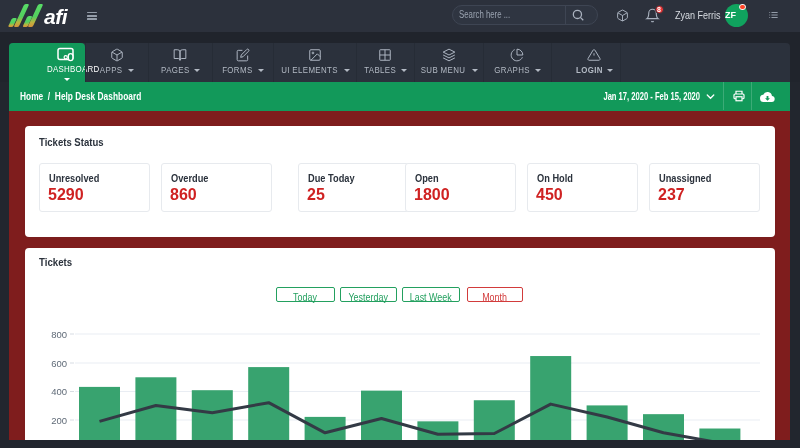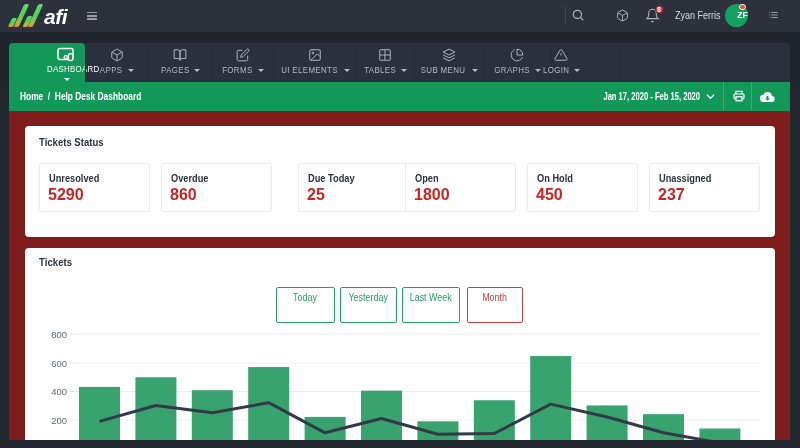--- a/index.html
+++ b/index.html
@@ -15,21 +15,21 @@
 .condL { display:inline-block; transform:scaleX(0.85); transform-origin:left center; white-space:nowrap; }
 .condC { display:inline-block; transform:scaleX(0.85); transform-origin:center center; white-space:nowrap; }
 .condR { display:inline-block; transform:scaleX(0.85); transform-origin:right center; white-space:nowrap; }
 #logotext { left:44px; top:5px; font-style:italic; font-weight:bold; font-size:21px; color:#fff; letter-spacing:-0.5px; }
 #hamburger { left:86.5px; top:11.5px; }
 #hamburger div { width:10.5px; height:1.8px; background:#959da9; margin-bottom:1.6px; border-radius:0.5px; }
 #search { left:452px; top:5px; width:146px; height:20px; border:1px solid #3e4553; border-radius:10px; background:#2f3541; color:#9aa3b0; font-size:10px; line-height:18px; padding-left:6px; }
 #searchsep { left:565px; top:6px; width:1px; height:18px; background:#3e4553; }
 .ticon { color:#aab2bf; }
 #username { top:9px; left:634px; width:87px; text-align:right; white-space:nowrap; color:#d9dde3; font-size:11px; }
-#avatar { left:725px; top:4px; width:23px; height:23px; font-family:"Liberation Sans",sans-serif; border-radius:50%; background:#10a25e; color:#fff; font-size:9px; font-weight:bold; text-align:right; line-height:23px; }
+#avatar { left:725px; top:4px; width:23px; height:23px; font-family:"Liberation Sans",sans-serif; border-radius:50%; background:#10a25e; color:#fff; font-size:9px; font-weight:bold; text-align:left; line-height:23px; }
 #avdot { left:739px; top:3.5px; width:6.5px; height:6.5px; border-radius:50%; background:#ff4526; border:1.4px solid #f4f5f7; }
 #badge { left:654.5px; top:4.5px; width:9px; height:9px; border-radius:50%; background:#e93535; border:1.3px solid #2c313c; color:#fff; font-size:7px; font-weight:bold; text-align:center; line-height:8.6px; }
 
 
 #nav { left:0; top:32px; width:800px; height:50px; background:#20242c; }
 #navpanel { position:absolute; left:9px; top:11px; width:781px; height:39px; background:#2b313c; border-radius:4px 4px 0 0; }
 .navsep { position:absolute; top:11px; width:1px; height:39px; background:#262c36; }
 .navitem { position:absolute; top:11px; height:39px; text-align:center; color:#b3bac4; font-size:8.5px; white-space:nowrap; letter-spacing:0.3px; }
 .nlabel span.txt { display:inline-block; transform:scaleX(0.93); transform-origin:center center; }
 .navitem .nicon { margin-top:5px; height:14px; }
@@ -51,40 +51,41 @@
 
 #content { left:9px; top:110.5px; width:781px; height:329.5px; background:#7f1d1d; overflow:hidden; }
 .card { position:absolute; left:16px; width:750px; background:#fff; border-radius:4px; box-shadow:0 1px 2px rgba(40,50,60,0.08); }
 #card1 { top:15.5px; height:111px; }
 #card2 { top:137.5px; height:210px; }
 .cardtitle { position:absolute; left:14px; font-size:11.5px; font-weight:bold; color:#2b323c; }
 .sbox { position:absolute; top:37px; height:49px; border:1px solid #e7eaee; border-radius:3px; background:#fff; }
 .sbox .slabel { position:absolute; left:9px; top:8px; font-size:11px; color:#2b323c; font-weight:bold; }
 .sbox .slabel .condL { transform:scaleX(0.84); }
 .sbox .snum { position:absolute; left:8px; top:22px; font-size:16px; font-weight:bold; color:#cf2222; }
-.fbtn { position:absolute; top:39px; height:36px; border:1px solid #23a05f; border-radius:2px; color:#23a05f; font-size:10.5px; text-align:center; line-height:18px; }
+.fbtn { position:absolute; top:39px; height:15px; border:1px solid #23a05f; border-radius:2px; color:#23a05f; font-size:10.5px; text-align:center; line-height:18px; }
 .fbtn.red { border-color:#d23b3b; color:#d23b3b; }
 </style>
 </head>
 <body>
 <div id="app">
 
   <div id="topbar" class="abs">
     <div id="logo" class="abs">
       <div class="lbar" style="left:3px;  top:16px; height:9px;"></div>
       <div class="lbar" style="left:12px; top:2px;  height:23px;"></div>
       <div class="lbar" style="left:18px; top:14px; height:11px;"></div>
       <div class="lbar" style="left:26px; top:2px;  height:23px;"></div>
     </div>
     <div id="logotext" class="abs">afi</div>
     <div id="hamburger" class="abs">
         <div></div>
         <div></div>
         <div></div>
       </div>
+    <div id="search" class="abs"><span class="condL" style="transform:scaleX(0.78)">Search here ...</span></div>
     <div id="searchsep" class="abs"></div>
     <svg class="abs ticon" style="left:571px;top:8px" width="14" height="14" viewBox="0 0 24 24" fill="none" stroke="currentColor" stroke-width="2.2">
         <circle cx="11" cy="11" r="7"></circle>
         <line x1="16.5" y1="16.5" x2="21" y2="21"></line>
       </svg>
     <svg class="abs ticon" style="left:616px;top:8.5px" width="13" height="13" viewBox="0 0 24 24" fill="none" stroke="currentColor" stroke-width="1.8">
         <path d="M21 16V8a2 2 0 0 0-1-1.73l-7-4a2 2 0 0 0-2 0l-7 4A2 2 0 0 0 3 8v8a2 2 0 0 0 1 1.73l7 4a2 2 0 0 0 2 0l7-4A2 2 0 0 0 21 16z"></path>
         <polyline points="3.27 6.96 12 12.01 20.73 6.96"></polyline>
         <line x1="12" y1="22.08" x2="12" y2="12"></line>
       </svg>
@@ -171,21 +172,21 @@
           </svg></div>
         <div class="nlabel"><span class="txt">SUB MENU</span><span class="caret"></span></div>
       </div>
       <div class="navitem" style="left: 457px; width: 120px;">
         <div class="nicon"><svg width="14" height="14" viewBox="0 0 24 24" fill="none" stroke="#aeb6c2" stroke-width="1.7">
             <path d="M21.21 15.89A10 10 0 1 1 8 2.83"></path>
             <path d="M22 12A10 10 0 0 0 12 2v10z"></path>
           </svg></div>
         <div class="nlabel"><span class="txt">GRAPHS</span><span class="caret"></span></div>
       </div>
-      <div class="navitem" style="left: 501px; width: 120px;">
+      <div class="navitem" style="left: 534px; width: 120px; font-weight: bold;">
         <div class="nicon"><svg width="14" height="14" viewBox="0 0 24 24" fill="none" stroke="#aeb6c2" stroke-width="1.7">
             <path d="M10.29 3.86L1.82 18a2 2 0 0 0 1.71 3h16.94a2 2 0 0 0 1.71-3L13.71 3.86a2 2 0 0 0-3.42 0z"></path>
             <line x1="12" y1="9" x2="12" y2="13"></line>
             <line x1="12" y1="17" x2="12.01" y2="17"></line>
           </svg></div>
         <div class="nlabel"><span class="txt">LOGIN</span><span class="caret"></span></div>
       </div>
     </div>
 
   <div id="crumb" class="abs">

